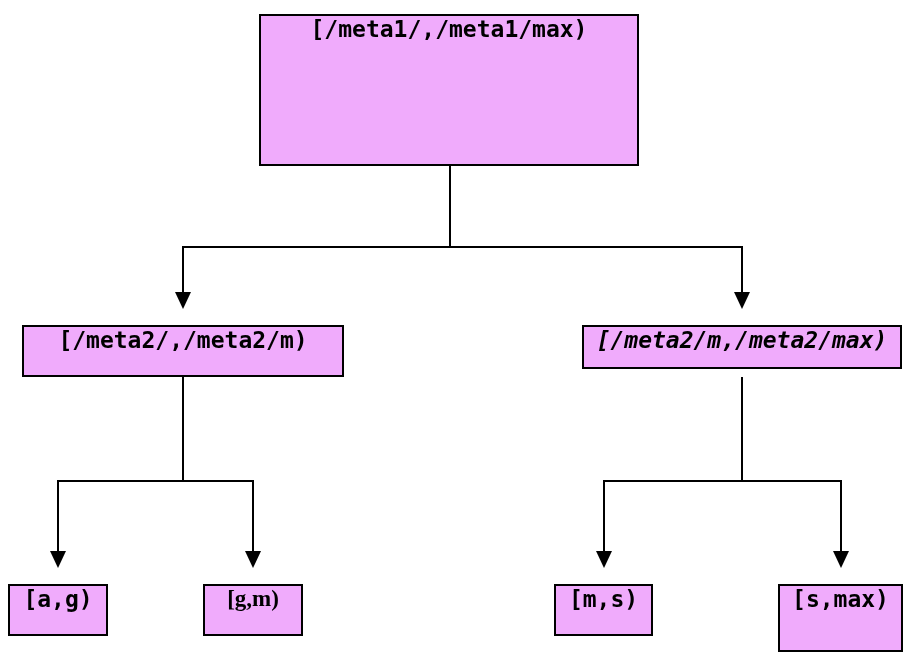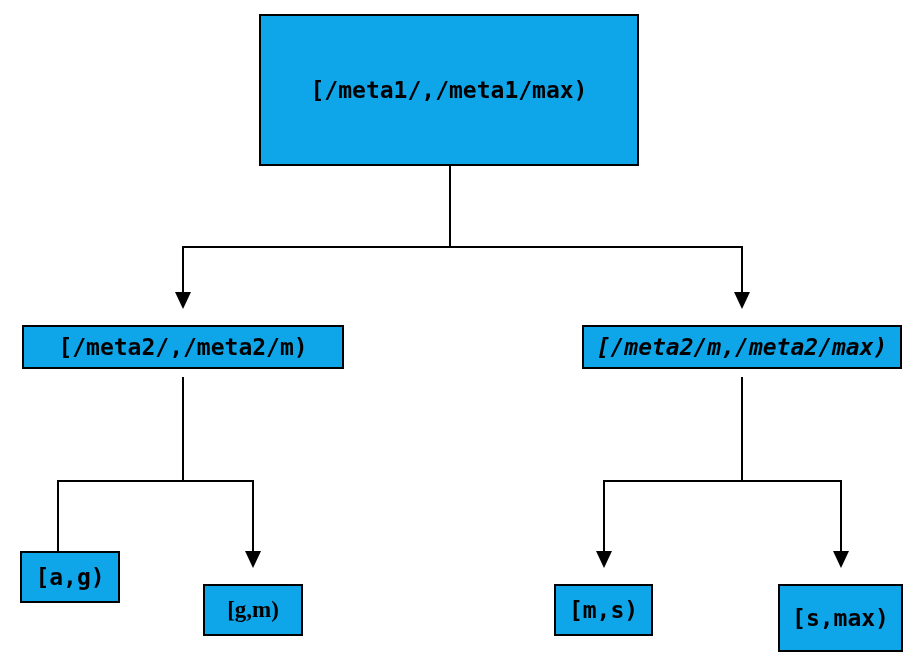--- a/index.html
+++ b/index.html
@@ -26,34 +26,33 @@
     stroke: #000000;
     stroke-width: 2;
   }
   .edges-svg polygon {
     fill: #000000;
   }
   .node {
     position: absolute;
     box-sizing: border-box;
     border: 2px solid #000000;
-    background: #0ea5e9;
+    background: #f0abfc;
     display: flex;
-    align-items: center;
     justify-content: center;
     font-size: 23px;
     font-weight: bold;
     color: #000000;
     white-space: nowrap;
     letter-spacing: 0;
   }
   .node-root      { left: 259px; top: 14px;  width: 380px; height: 152px; }
-  .node-left-mid  { left: 22px;  top: 325px; width: 322px; height: 44px; }
+  .node-left-mid  { left: 22px;  top: 325px; width: 322px; height: 52px; }
   .node-right-mid { left: 582px; top: 325px; width: 320px; height: 44px; font-style: italic; }
-  .node-leaf-ag   { left: 8px;   top: 551px; width: 100px; height: 52px; margin-left: 12px; }
+  .node-leaf-ag   { left: 8px;   top: 584px; width: 100px; height: 52px; }
   .node-leaf-gm   { left: 203px; top: 584px; width: 100px; height: 52px; font-family: Liberation Serif, serif; }
   .node-leaf-ms   { left: 554px; top: 584px; width: 99px;  height: 52px; }
   .node-leaf-smax { left: 778px; top: 584px; width: 125px; height: 68px; }
 </style>
 </head>
 <body>
 
 <div class="canvas">
 
   <svg class="edges-svg" viewBox="0 0 912 652" xmlns="http://www.w3.org/2000/svg">

